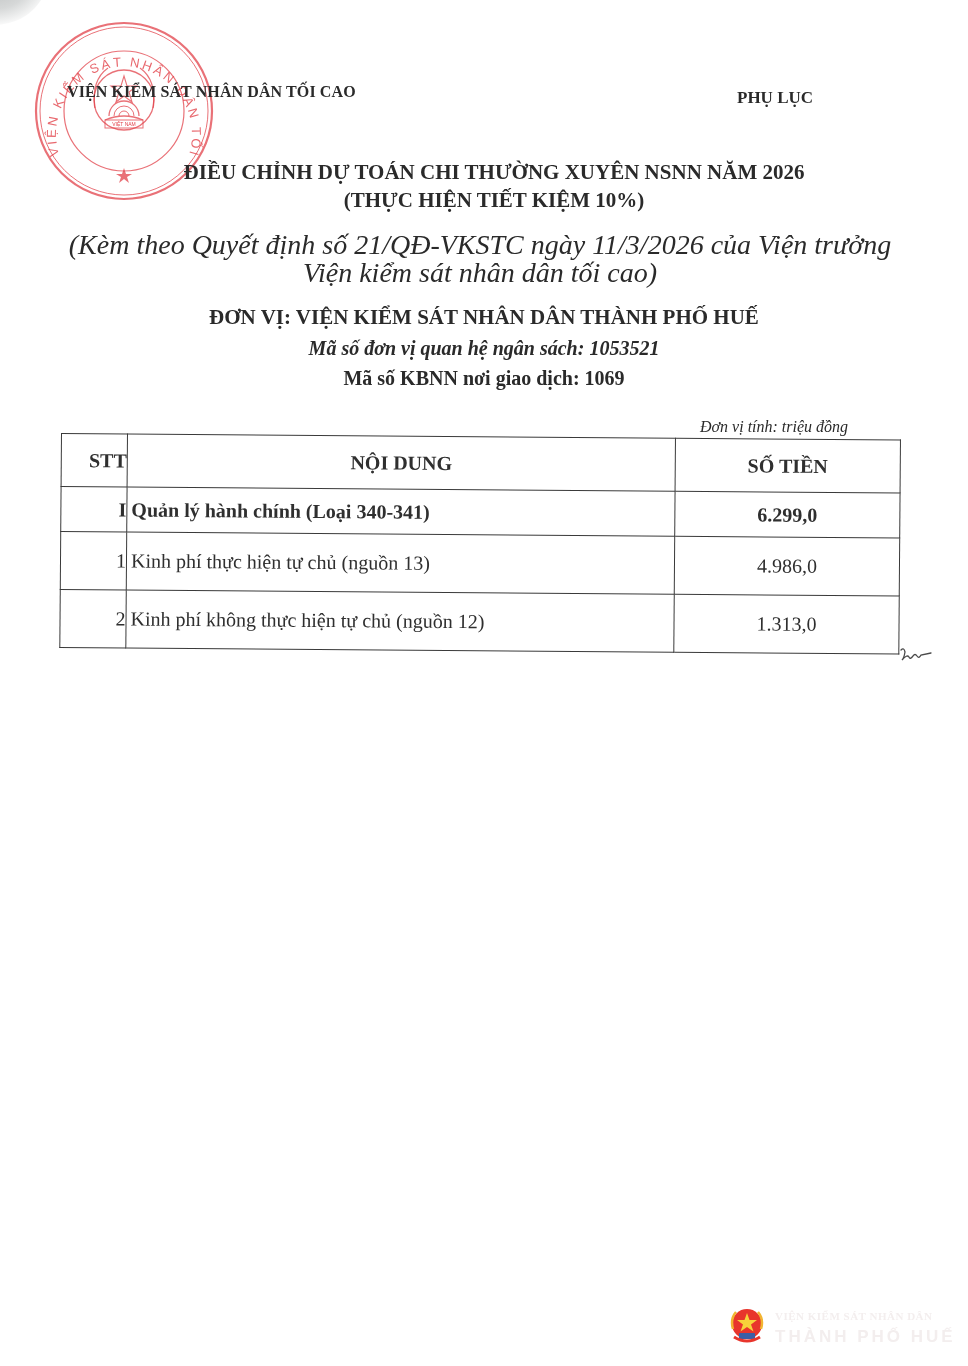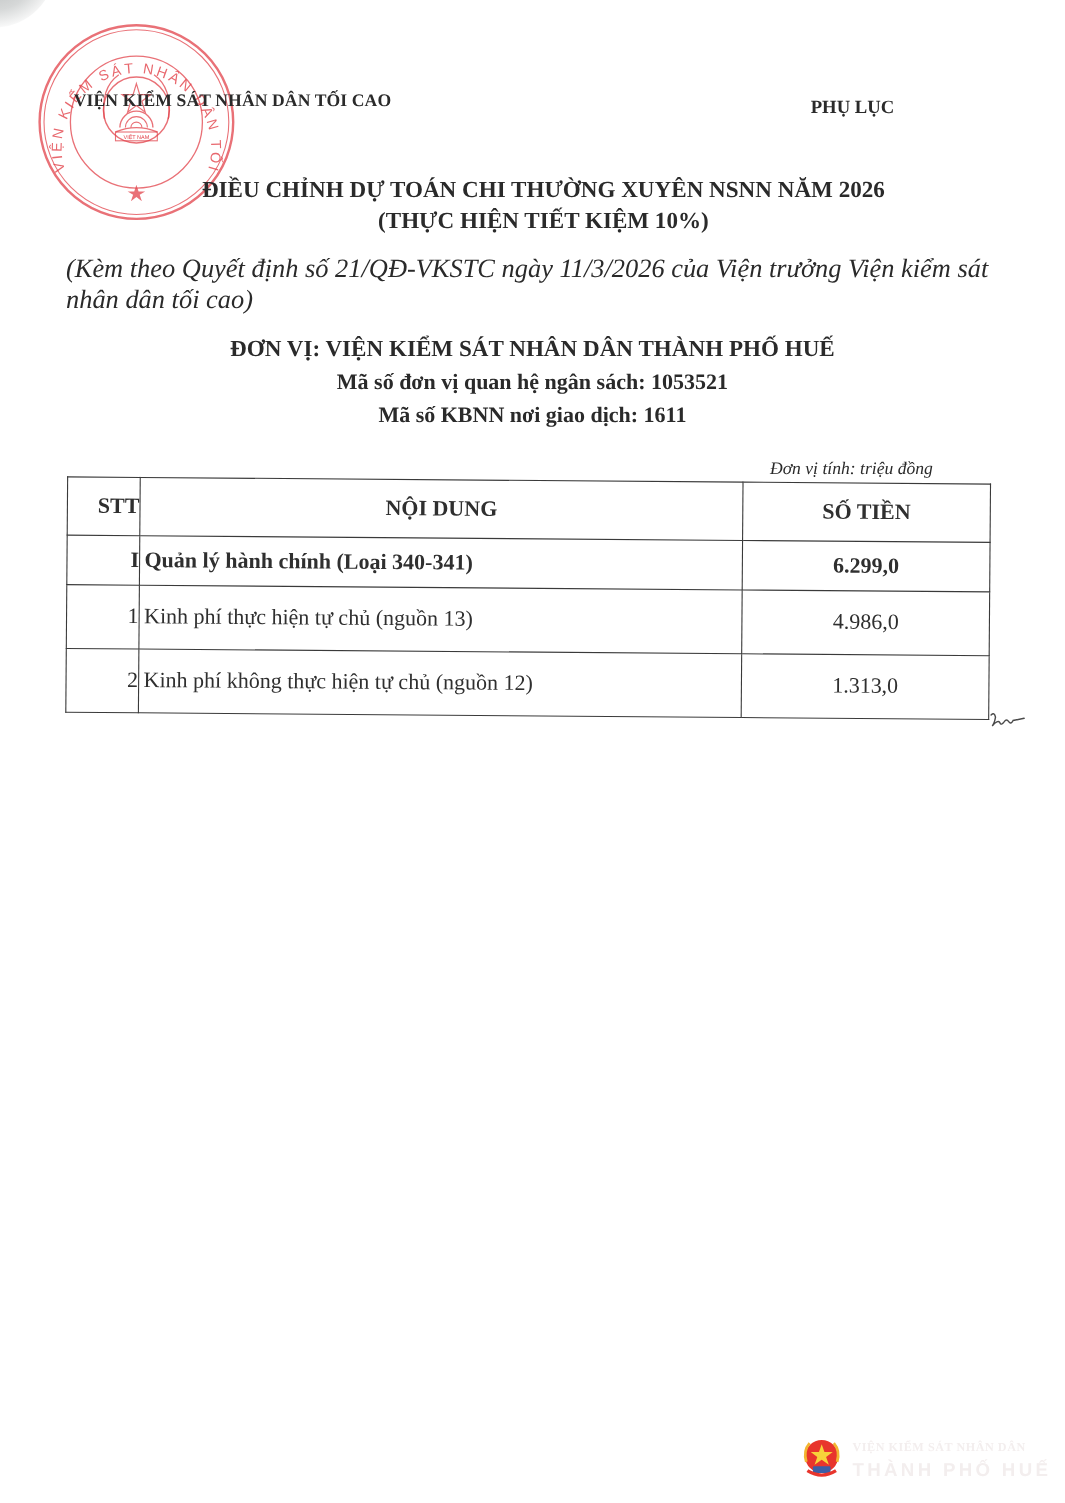--- a/index.html
+++ b/index.html
@@ -20,28 +20,28 @@
     }
     .header-appendix {
       left: 737px; top: 88px; font-size: 17px; font-weight: bold;
     }
     .title {
       left: 0; width: 968px; text-align: center; font-weight: bold; font-size: 21px;
     }
     .title1 { top: 160px; left: 10px; }
     .title2 { top: 188px; left: 10px; }
     .subtitle {
-      left: 60px; width: 840px; text-align: left; font-style: italic; font-size: 24px; line-height: 28px;
+      left: 60px; width: 840px; text-align: center; font-style: italic; font-size: 28px; line-height: 28px;
       top: 231px;
     }
     .unit-line {
       left: 0; width: 968px; text-align: center; font-weight: bold; font-size: 21px;
     }
     .unit1 { top: 305px; text-align: center; }
-    .unit2 { top: 337px; font-size: 20px; }
+    .unit2 { top: 337px; font-size: 20px; font-style: italic; }
     .unit3 { top: 367px; font-size: 20px; }
     .unit-note {
       left: 700px; top: 418px; font-style: italic; font-size: 16px;
     }
     table.budget {
       position: absolute; left: 61px; top: 433px; width: 840px;
       border-collapse: collapse; transform: rotate(0.45deg); transform-origin: left top;
     }
     table.budget td, table.budget th {
       border: 1.5px solid #3a3a3a; padding: 0; font-size: 20px; color: #2f2f2f;
@@ -97,21 +97,21 @@
 <div class="abs header-org">VIỆN KIỂM SÁT NHÂN DÂN TỐI CAO</div>
 <div class="abs header-appendix">PHỤ LỤC</div>
 
 <div class="abs title title1">ĐIỀU CHỈNH DỰ TOÁN CHI THƯỜNG XUYÊN NSNN NĂM 2026</div>
 <div class="abs title title2">(THỰC HIỆN TIẾT KIỆM 10%)</div>
 
 <div class="abs subtitle">(Kèm theo Quyết định số 21/QĐ-VKSTC ngày  11/3/2026 của Viện trưởng Viện kiểm sát nhân dân tối cao)</div>
 
 <div class="abs unit-line unit1">ĐƠN VỊ: VIỆN KIỂM SÁT NHÂN DÂN THÀNH PHỐ HUẾ</div>
 <div class="abs unit-line unit2">Mã số đơn vị quan hệ ngân sách: 1053521</div>
-<div class="abs unit-line unit3">Mã số KBNN nơi giao dịch: 1611</div>
+<div class="abs unit-line unit3">Mã số KBNN nơi giao dịch: 1069</div>
 
 <div class="abs unit-note">Đơn vị tính: triệu đồng</div>
 
 <table class="budget">
   <thead>
     <tr>
       <th class="col-stt">STT</th>
       <th class="col-content">NỘI DUNG</th>
       <th class="col-amount">SỐ TIỀN</th>
     </tr>

